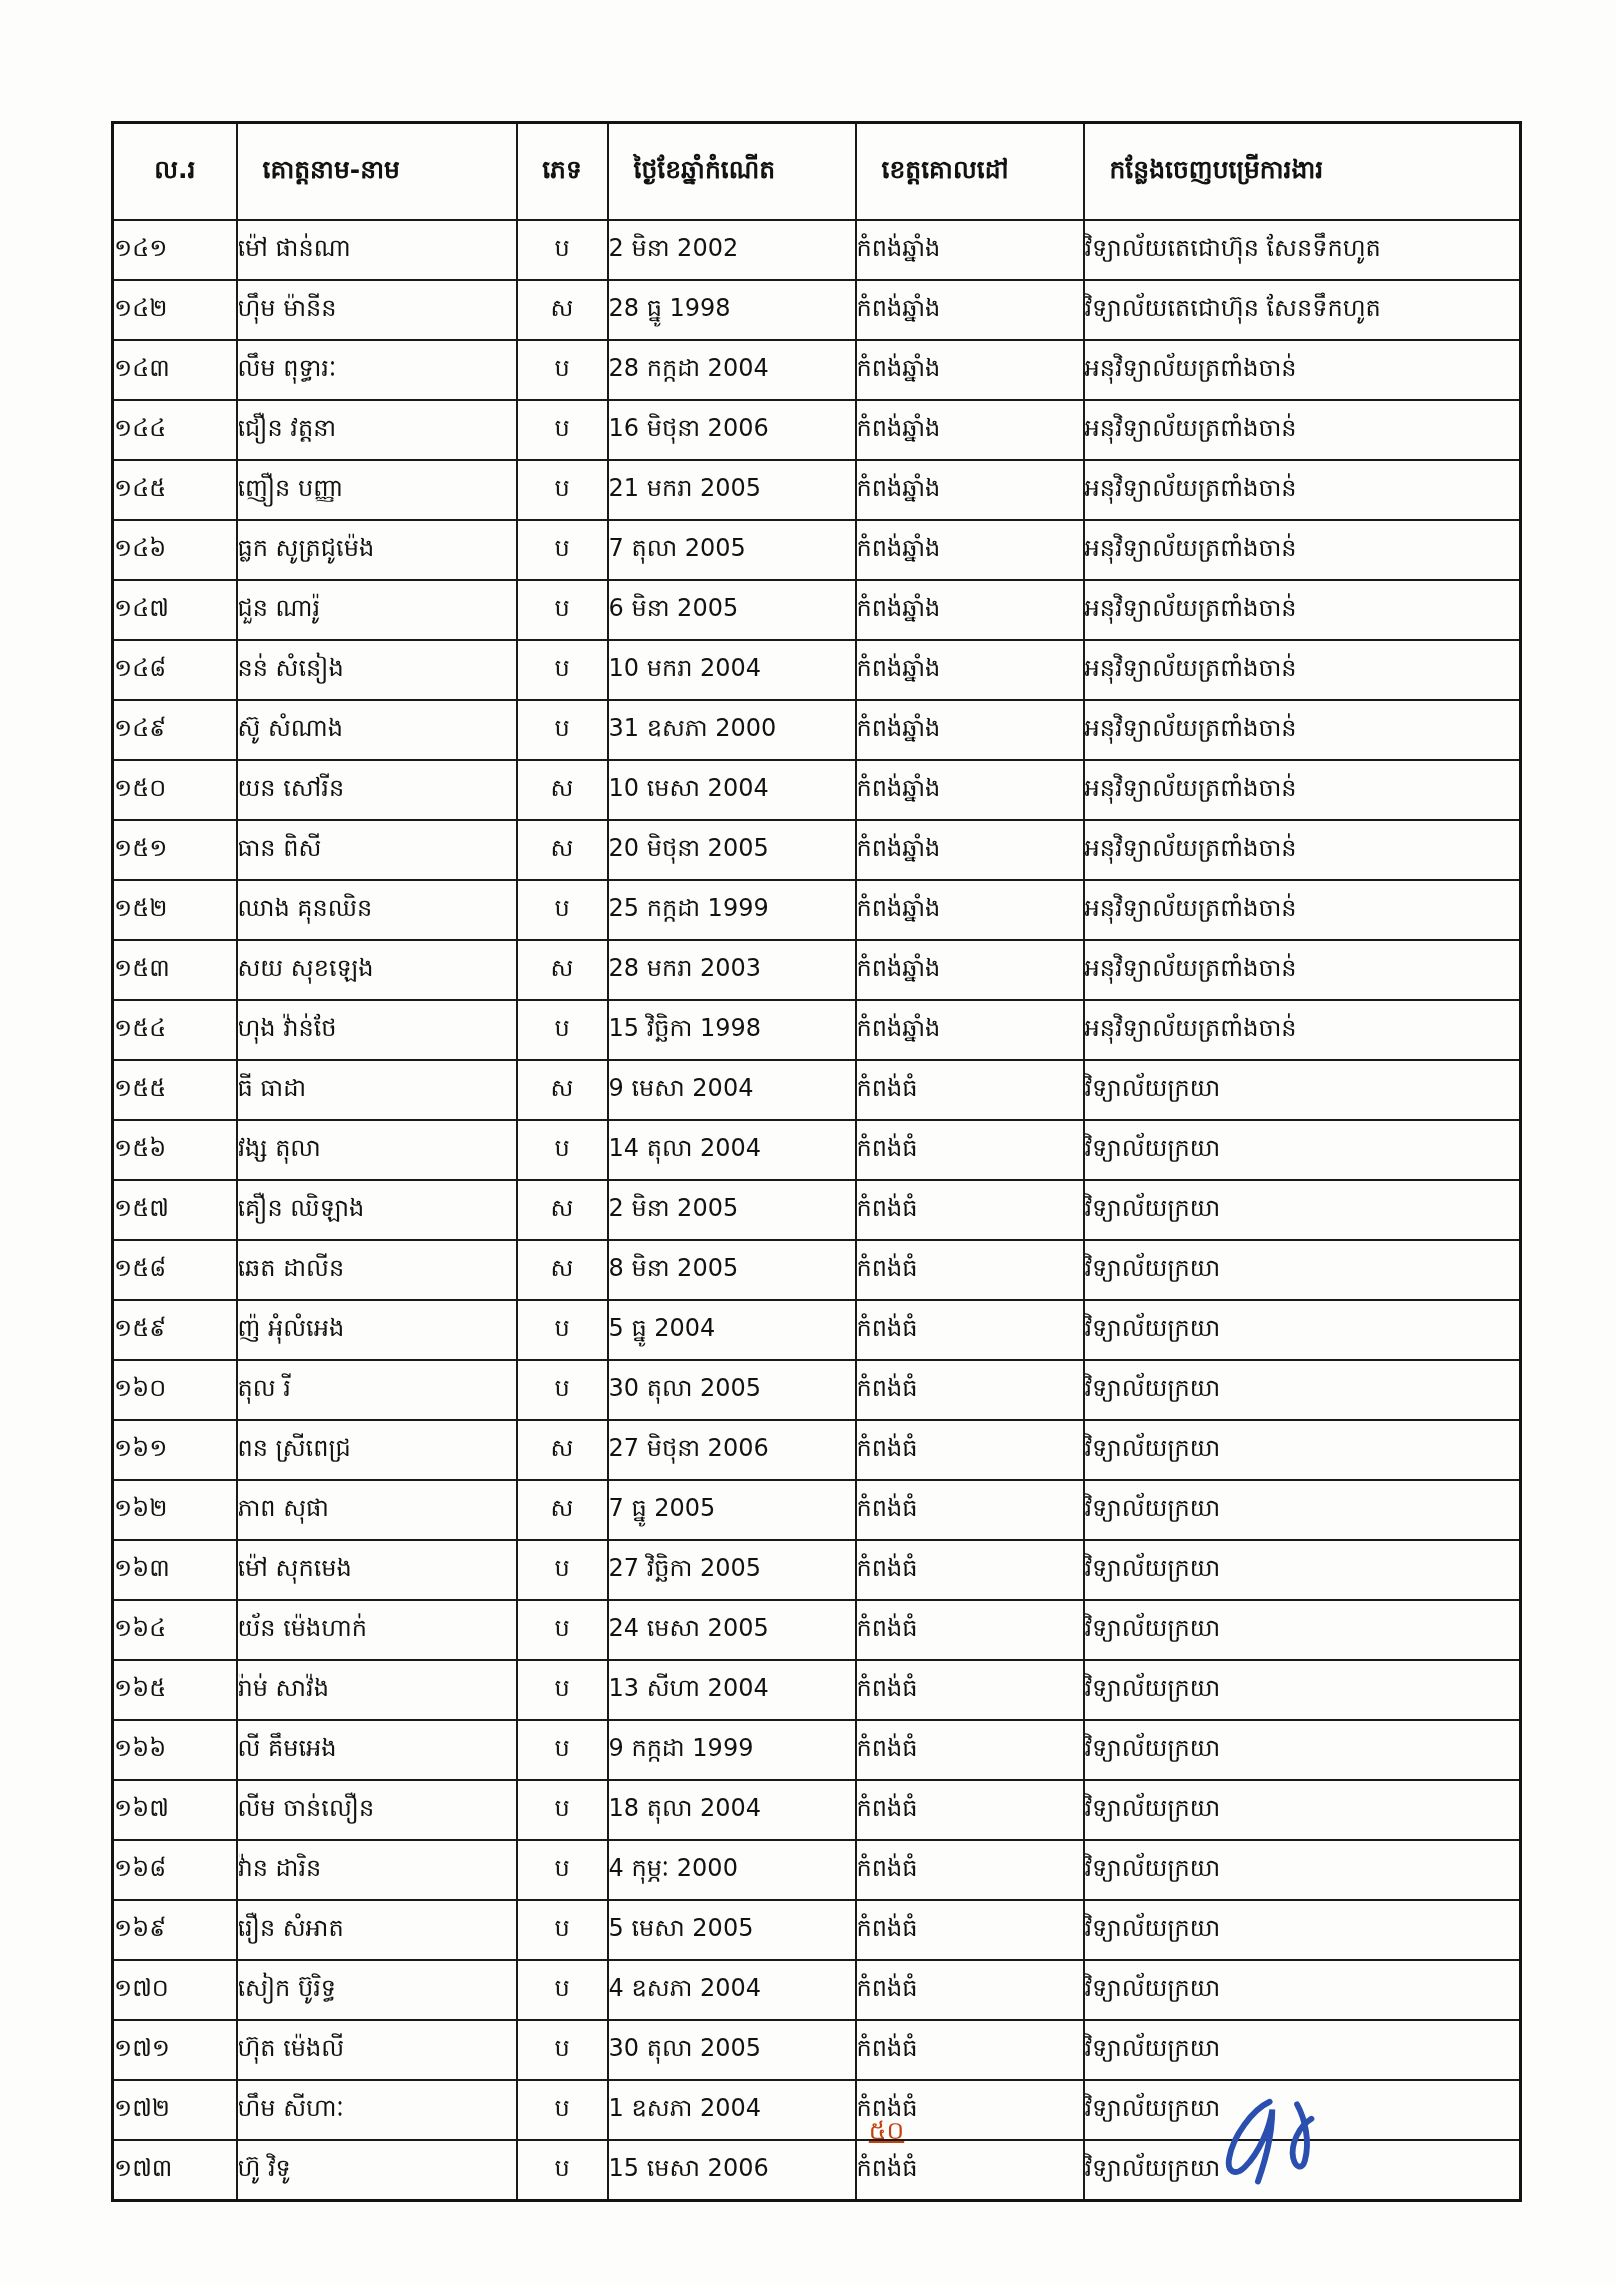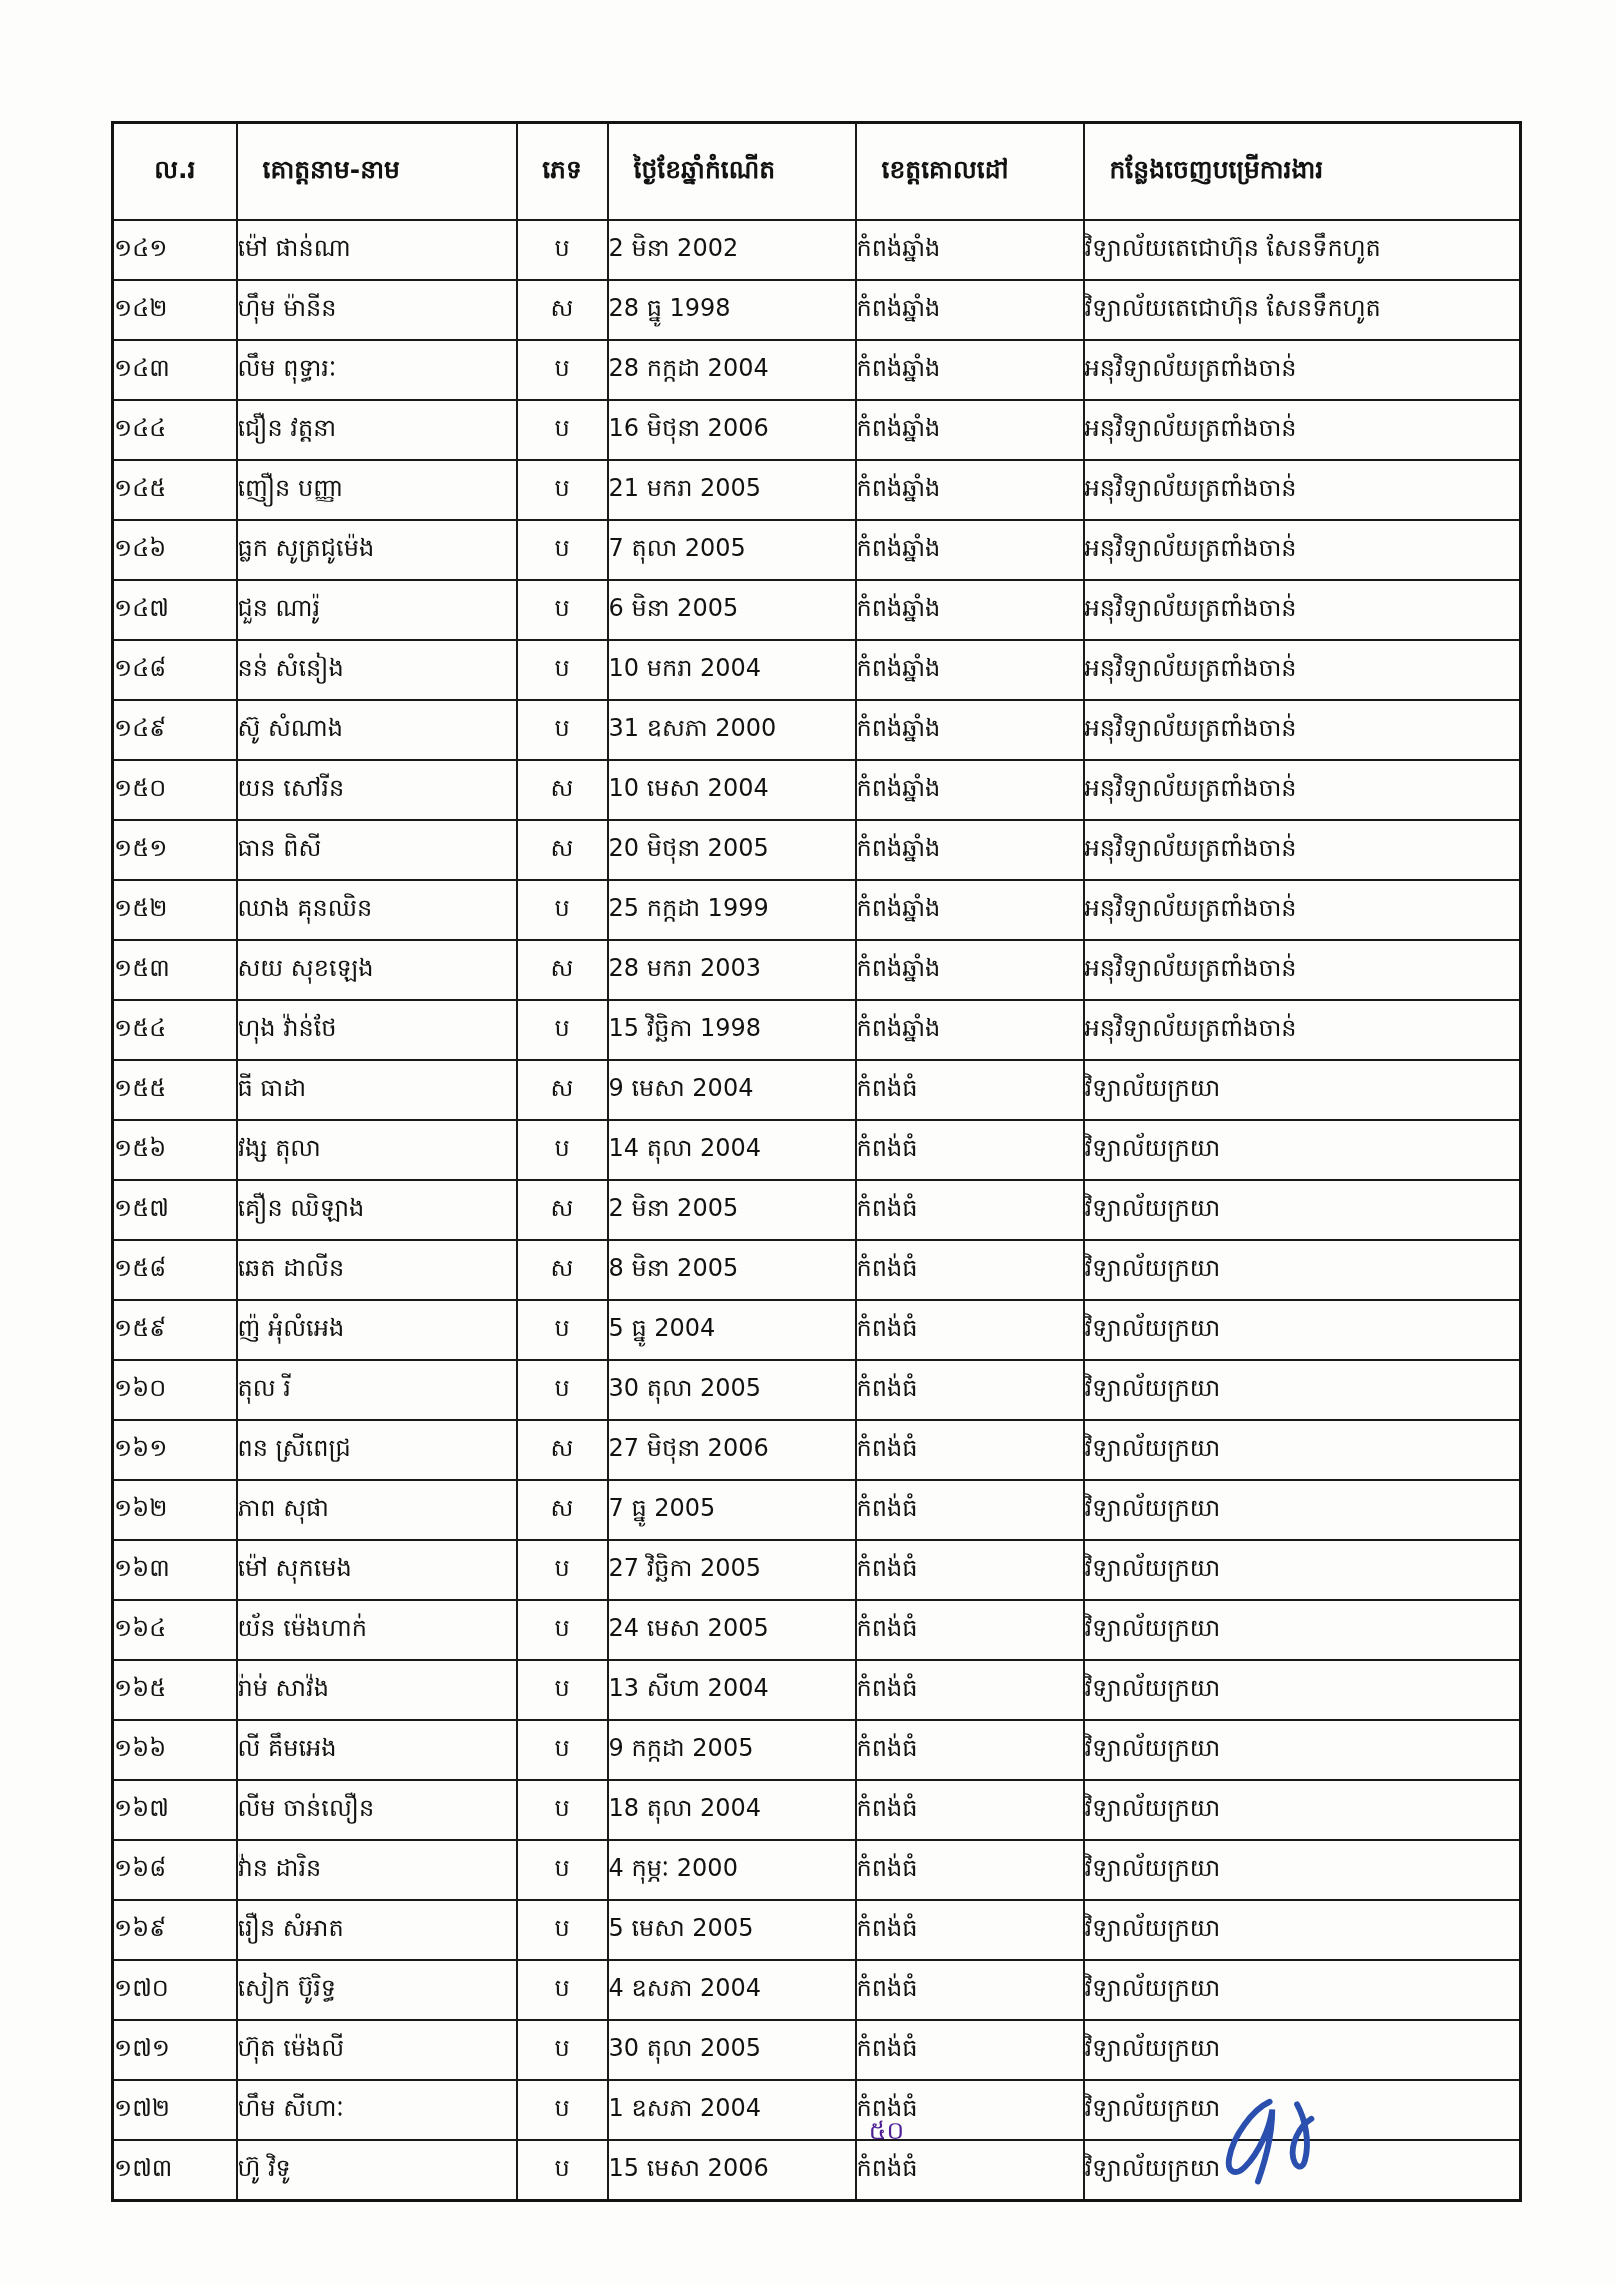--- a/index.html
+++ b/index.html
@@ -57,21 +57,22 @@
   td.c-dob  { padding-left: 18px; }
   td.c-prov { padding-left: 17px; margin-left: 15px; }
   td.c-work { padding-left: 15.6px; }
   .page-number {
     position: absolute;
     top: 2115px;
     left: 841px;
     width: 91px;
     text-align: center;
     font-size: 25px;
-    color: #4c1d95;
+    color: #c2410c;
+    text-decoration: underline;
   }
   .signature {
     position: absolute;
     left: 1207px;
     top: 2090px;
     width: 124px;
     height: 111px;
   }
 </style>
 </head>
@@ -321,21 +322,21 @@
     <td class="c-sex">ប</td>
     <td class="c-dob">13 សីហា 2004</td>
     <td class="c-prov">កំពង់ធំ</td>
     <td class="c-work">វិទ្យាល័យក្រយា</td>
   </tr>
 
   <tr>
     <td class="c-no">១៦៦</td>
     <td class="c-name">លី គឹមអេង</td>
     <td class="c-sex">ប</td>
-    <td class="c-dob">9 កក្កដា 2005</td>
+    <td class="c-dob">9 កក្កដា 1999</td>
     <td class="c-prov">កំពង់ធំ</td>
     <td class="c-work">វិទ្យាល័យក្រយា</td>
   </tr>
 
   <tr>
     <td class="c-no">១៦៧</td>
     <td class="c-name">លីម ចាន់លឿន</td>
     <td class="c-sex">ប</td>
     <td class="c-dob">18 តុលា 2004</td>
     <td class="c-prov">កំពង់ធំ</td>

